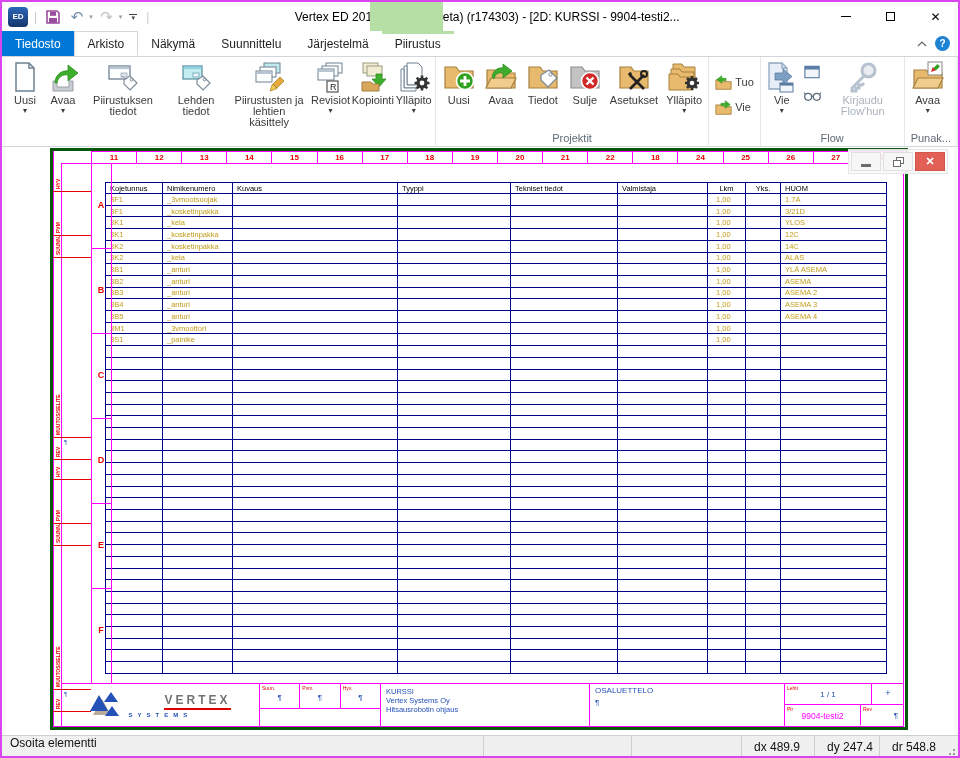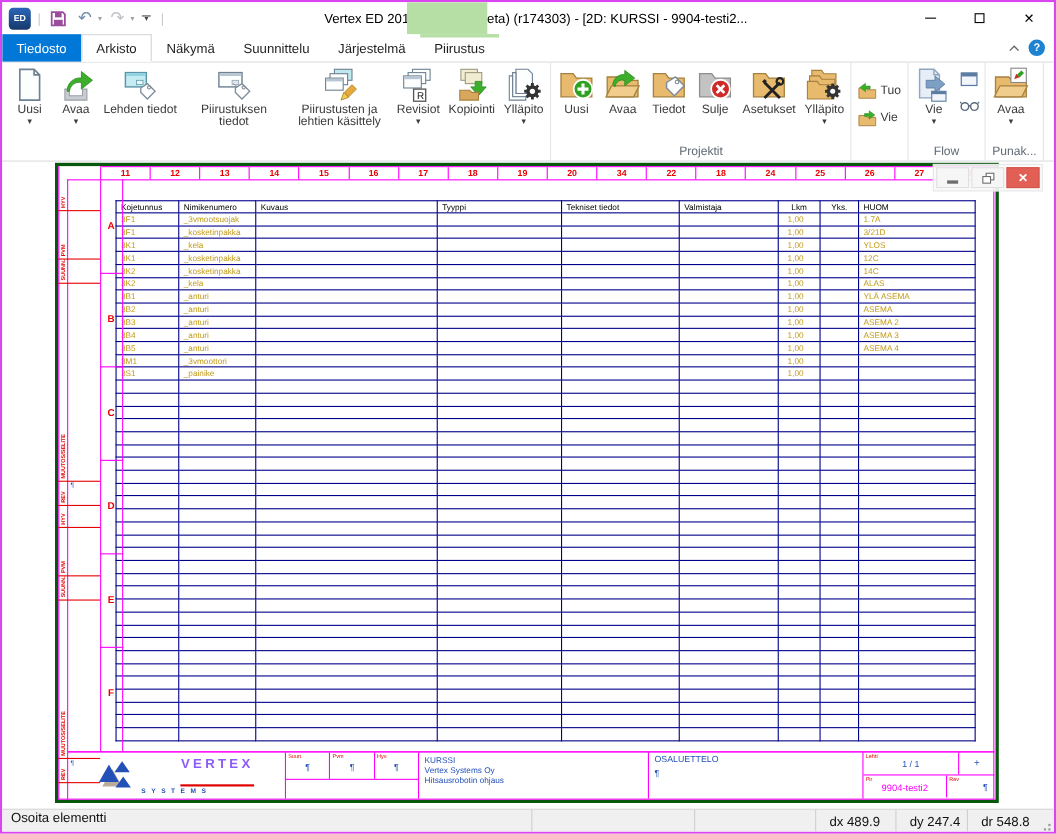--- a/index.html
+++ b/index.html
@@ -76,21 +76,21 @@
   .tblock { position:absolute; left:9px; top:532px; width:842px; height:42px; border-top:1px solid #ff00ff; }
   .tbcell { position:absolute; top:0; height:42px; border-left:1px solid #ff00ff; }
   .tb-logo { left:0; width:197px; border-left:none; display:flex; align-items:center; justify-content:center; gap:8px; }
   .tris { position:relative; width:30px; height:26px; }
   .tri { position:absolute; width:0; height:0; border-left:7px solid transparent; border-right:7px solid transparent; }
   .tri.big { border-left-width:9px; border-right-width:9px; border-bottom:16px solid #2451b8; left:0; top:3px; }
   .tri.sh { border-left-width:9px; border-right-width:9px; border-bottom:16px solid #b9ac9b; left:3px; top:7px; }
   .tri.s1 { border-bottom:10px solid #2451b8; left:14px; top:0; }
   .tri.s2 { border-bottom:10px solid #2451b8; left:15px; top:14px; }
   .logotxt { display:flex; flex-direction:column; align-items:flex-start; }
-  .logo1 { color:#8b5cf6; font-weight:bold; font-size:12px; letter-spacing:3px; border-bottom:2px solid #e00000; padding-bottom:12px;margin-left:36px; }
+  .logo1 { color:#737373; font-weight:bold; font-size:12px; letter-spacing:3px; border-bottom:2px solid #e00000; padding-bottom:1px;margin-left:36px; }
   .logo2 { color:#2451b8; font-weight:bold; font-size:6px; letter-spacing:5px; margin-top:2px; }
   .tb-sign { left:197px; width:121px; }
   .signrow { display:flex; height:25px; border-bottom:1px solid #ff00ff; }
   .sigcell { flex:1; border-left:1px solid #ff00ff; position:relative; }
   .sigcell:first-child { border-left:none; }
   .slabel { position:absolute; top:1px; left:2px; font-size:5px; color:#e60000; }
   .sval { position:absolute; top:9px; left:0; right:0; text-align:center; color:#2451b8; font-size:8px; }
   .tb-proj { left:318px; width:209px; padding:3px 0 0 5px; }
   .projline { color:#2451b8; font-size:7.5px; line-height:9px; }
   .tb-doc { left:527px; width:195px; padding:2px 0 0 5px; }
@@ -196,38 +196,38 @@
           <div class="rbtn">
             <span class="ric"><svg viewBox="0 0 34 34">
                 <path d="M7 21h4v6h12v-6h4v10H7z" fill="#c9cdd2" stroke="#9aa0a8"></path>
                 <path d="M9 23c0-9 8-13 13-12V5l10 8-10 8v-6c-5-1-10 2-11 8z" fill="#3dae2b" stroke="#2f8f22" stroke-width="0.8"></path>
               </svg></span>
             <span class="rlbl">Avaa</span>
             <span class="rdrop">▾</span>
           </div>
           <div class="rbtn">
             <span class="ric"><svg viewBox="0 0 34 34">
-                <rect x="4" y="6" width="19" height="13" fill="#c5ecf2" stroke="#5d95a8" stroke-width="1.3"></rect>
-                <rect x="4.6" y="6.6" width="17.8" height="2.5" fill="#8fd4e0"></rect>
-                <rect x="14" y="13" width="6" height="4" fill="#eaf7f9" stroke="#5d95a8" stroke-width="0.7"></rect>
-                <path d="M18 20l6-4 7 7-7 7-6-6z" fill="#fff" stroke="#7d8b98" stroke-width="1.2"></path>
-                <circle cx="25.5" cy="19.5" r="1.4" fill="none" stroke="#7d8b98"></circle>
-              </svg></span>
-            <span class="rlbl">Lehden tiedot</span>
-          </div>
-          <div class="rbtn">
-            <span class="ric"><svg viewBox="0 0 34 34">
                 <rect x="3" y="6" width="21" height="13" fill="#fdfefe" stroke="#6e8192" stroke-width="1.3"></rect>
                 <rect x="3.6" y="6.6" width="19.8" height="2.5" fill="#b7c6d2"></rect>
                 <rect x="15" y="13" width="6" height="4" fill="#dfe6ec" stroke="#8fa0af" stroke-width="0.7"></rect>
                 <path d="M18 20l6-4 7 7-7 7-6-6z" fill="#fff" stroke="#7d8b98" stroke-width="1.2"></path>
                 <circle cx="25.5" cy="19.5" r="1.4" fill="none" stroke="#7d8b98"></circle>
                 <path d="M20 19l-4-3" stroke="#7d8b98" stroke-width="0.8"></path>
               </svg></span>
             <span class="rlbl">Piirustuksen tiedot</span>
+          </div>
+          <div class="rbtn">
+            <span class="ric"><svg viewBox="0 0 34 34">
+                <rect x="4" y="6" width="19" height="13" fill="#c5ecf2" stroke="#5d95a8" stroke-width="1.3"></rect>
+                <rect x="4.6" y="6.6" width="17.8" height="2.5" fill="#8fd4e0"></rect>
+                <rect x="14" y="13" width="6" height="4" fill="#eaf7f9" stroke="#5d95a8" stroke-width="0.7"></rect>
+                <path d="M18 20l6-4 7 7-7 7-6-6z" fill="#fff" stroke="#7d8b98" stroke-width="1.2"></path>
+                <circle cx="25.5" cy="19.5" r="1.4" fill="none" stroke="#7d8b98"></circle>
+              </svg></span>
+            <span class="rlbl">Lehden tiedot</span>
           </div>
           <div class="rbtn">
             <span class="ric"><svg viewBox="0 0 34 34">
                 <rect x="12" y="3" width="16" height="10" fill="#bfe9ef" stroke="#6e8192"></rect>
                 <rect x="8" y="7" width="16" height="10" fill="#fdfefe" stroke="#6e8192"></rect>
                 <rect x="4" y="11" width="16" height="11" fill="#fdfefe" stroke="#6e8192"></rect>
                 <rect x="4.6" y="11.6" width="14.8" height="2.4" fill="#b7c6d2"></rect>
                 <path d="M18 31l2.5-7 4.5 4.5-7 2.5z" fill="#f3cd4e" stroke="#a8862a" stroke-width="0.8"></path>
                 <path d="M21 24l7-7 4 4-7 7z" fill="#e8a93c" stroke="#a8862a" stroke-width="0.8"></path>
               </svg></span>
@@ -373,20 +373,27 @@
             <div class="minibtn"><span class="mic"><svg viewBox="0 0 20 16">
                   <rect x="2" y="2" width="15" height="12" fill="#f2f6fb" stroke="#5b7da3" stroke-width="1.2"></rect>
                   <rect x="2" y="2" width="15" height="3.4" fill="#5b7da3"></rect>
                 </svg></span></div>
             <div class="minibtn"><span class="mic"><svg viewBox="0 0 22 14">
                   <circle cx="6" cy="8" r="4" fill="none" stroke="#5b6b7c" stroke-width="1.5"></circle>
                   <circle cx="16" cy="8" r="4" fill="none" stroke="#5b6b7c" stroke-width="1.5"></circle>
                   <path d="M10 8q1-2 2 0M2.5 5L1 3M19.5 5L21 3" fill="none" stroke="#5b6b7c" stroke-width="1.2"></path>
                 </svg></span></div>
           </div>
+          <div class="rbtn disabled">
+            <span class="ric"><svg viewBox="0 0 34 34">
+                <circle cx="22.5" cy="10.5" r="6.5" fill="#e9edf2" stroke="#b6c2cf" stroke-width="3"></circle>
+                <path d="M18 16L6 28v3h4v-3h3v-3h3l2-2" fill="none" stroke="#b6c2cf" stroke-width="3"></path>
+              </svg></span>
+            <span class="rlbl">Kirjaudu Flow'hun</span>
+          </div>
         </div>
         <div class="rglabel">Flow</div>
       </div>
       <div class="rgroup">
         <div class="rrow">
           <div class="rbtn">
             <span class="ric"><svg viewBox="0 0 34 34">
                 <path d="M3 10h12l3 3h13v15H3z" fill="#e8ba6e" stroke="#a5803e" stroke-width="1.2"></path>
                 <path d="M2 28l5-10h25l-5 10z" fill="#f0cd8d" stroke="#a5803e" stroke-width="1.2"></path>
                 <rect x="17" y="2" width="14" height="13" fill="#fff" stroke="#888"></rect>
@@ -407,21 +414,21 @@
           <div class="rcell">11</div>
           <div class="rcell">12</div>
           <div class="rcell">13</div>
           <div class="rcell">14</div>
           <div class="rcell">15</div>
           <div class="rcell">16</div>
           <div class="rcell">17</div>
           <div class="rcell">18</div>
           <div class="rcell">19</div>
           <div class="rcell">20</div>
-          <div class="rcell">34</div>
+          <div class="rcell">21</div>
           <div class="rcell">22</div>
           <div class="rcell">18</div>
           <div class="rcell">24</div>
           <div class="rcell">25</div>
           <div class="rcell">26</div>
           <div class="rcell">27</div>
           <div class="rcell">28</div>
         </div>
       <div class="ptable-wrap">
         <table id="ptable">

